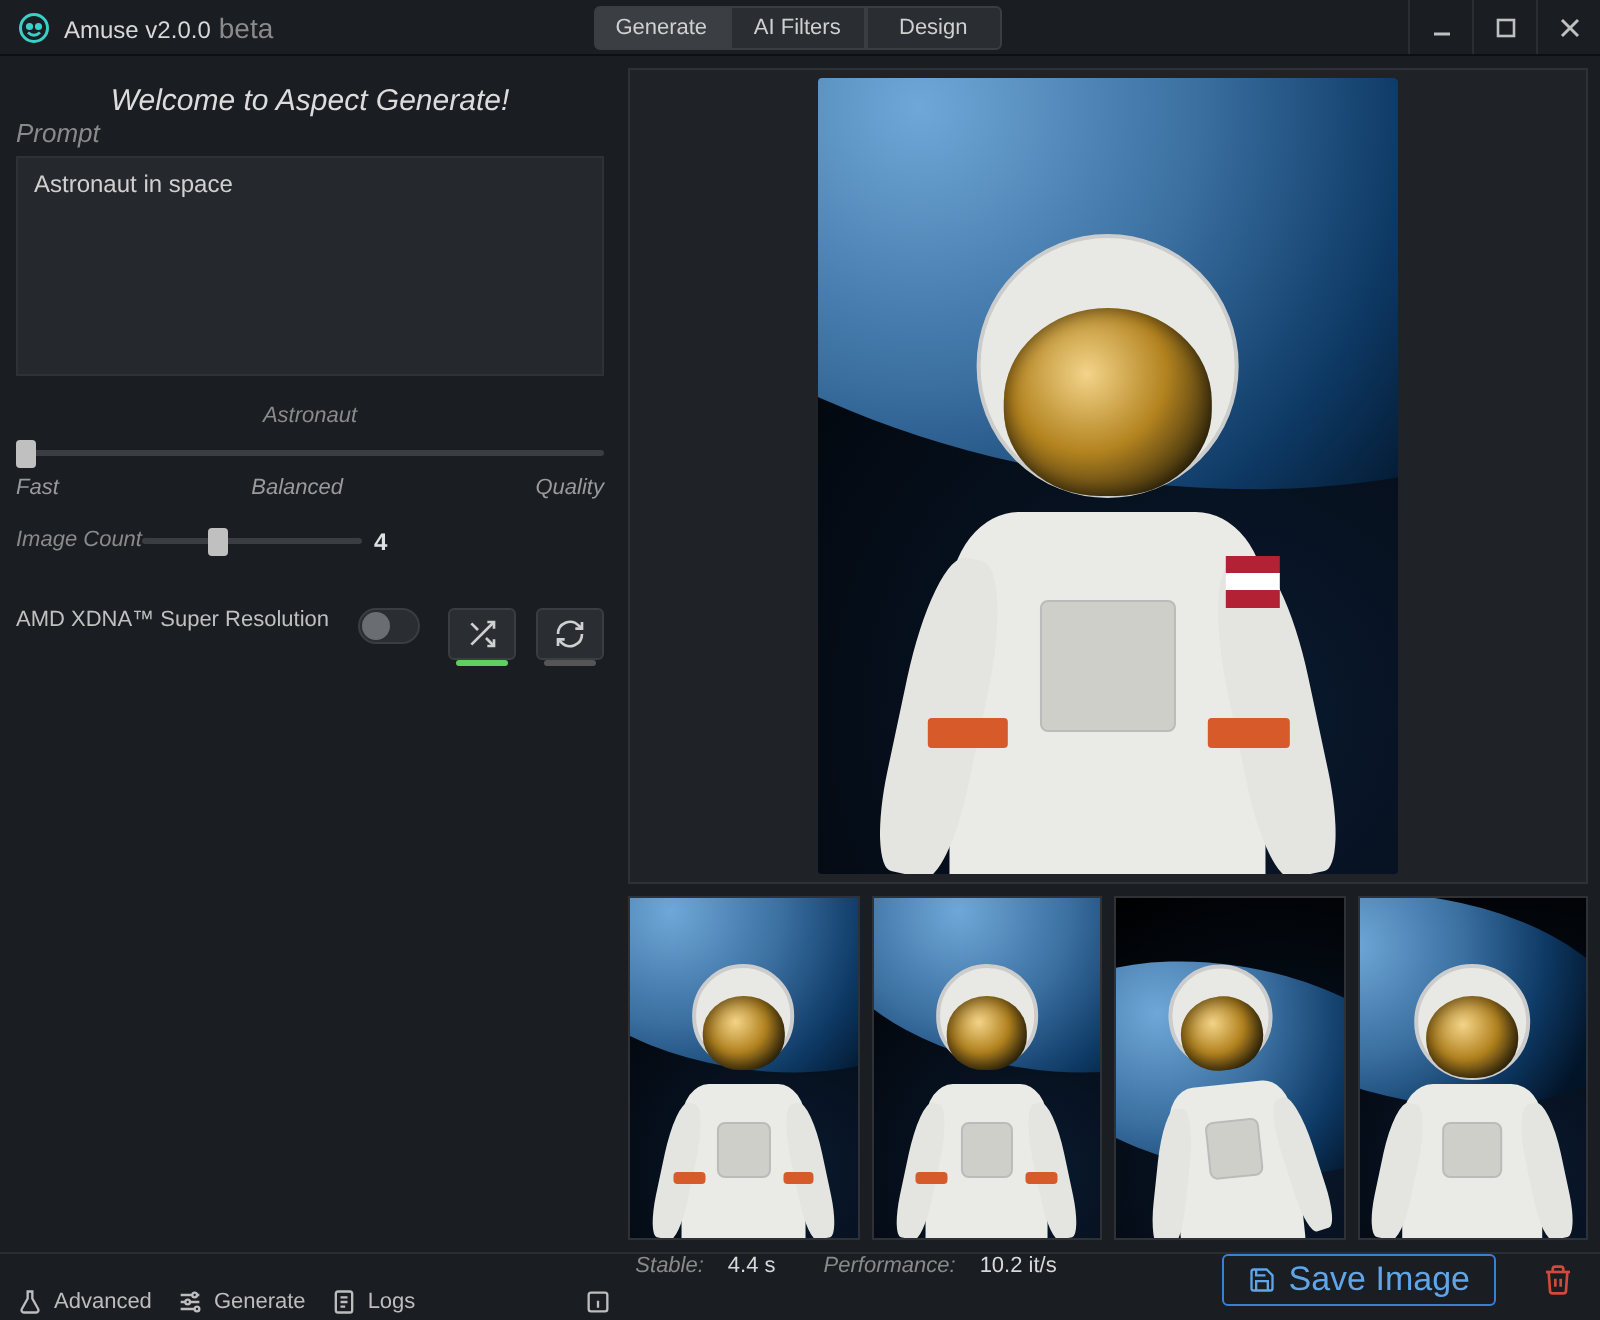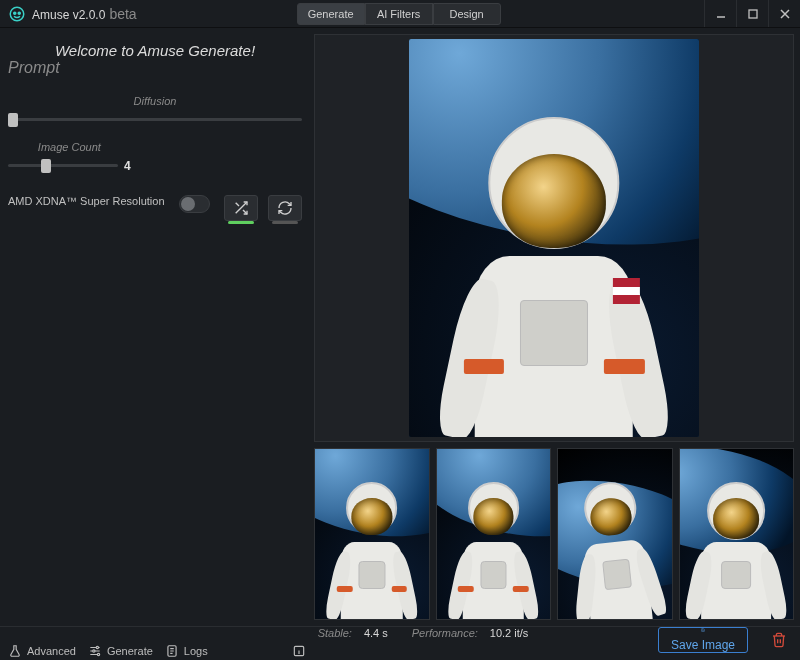--- a/index.html
+++ b/index.html
@@ -42,36 +42,36 @@
 
 
 .main { display:flex; height: 598px; }
 .sidebar {
   width: 310px; height:100%;
   padding: 10px 8px 8px 8px;
   display:flex; flex-direction:column;
 }
 .welcome-title { font-size: 15px; font-style: italic; color:#dcdcdc; text-align:center; margin-top:4px; }
 .welcome-sub { font-size: 11px; font-style: italic; color:#9a9a9a; text-align:center; margin-top:2px; margin-bottom:14px; }
-.label { font-size: 16px; font-style: italic; color:#8a8a8a; margin-bottom:4px; }
+.label { font-size: 13px; font-style: italic; color:#8a8a8a; margin-bottom:4px; }
 .prompt-box {
   width: 100%; height: 110px;
   background: #25282c; border: 1px solid #2e3135;
   color: #d0d0d0; font-size: 12px; padding: 6px 8px;
   resize: none; font-family: inherit;
 }
 .section-label { font-size: 11px; font-style: italic; color:#8a8a8a; text-align:center; margin:14px 0 6px; }
 
 .slider-row { position:relative; height: 14px; }
 .slider-track { height:3px; background:#3a3d41; border-radius:2px; position:absolute; left:0; right:0; top:5px;}
 .slider-thumb { width:10px; height:14px; background:#c0c0c0; border-radius:2px; position:absolute; top:0; cursor:pointer;}
 .slider-labels { display:flex; justify-content:space-between; font-size:11px; font-style:italic; color:#9a9a9a; margin-top:4px; }
 
 .control-row { display:flex; align-items:center; margin-top:14px; gap:10px; }
-.col { display:flex; flex-direction:column; align-items:center; }
+.col { display:flex; flex-direction:row; align-items:center; }
 .col-label { font-size:11px; font-style:italic; color:#8a8a8a; margin-bottom:6px; }
 .img-count-slider { width:110px; position:relative; height:14px; }
 .img-count-val { font-size:12px; font-weight:bold; color:#e0e0e0; margin-left:6px; }
 
 .aspect-group { display:flex; gap:6px; }
 .aspect-btn {
   width:44px; height:26px;
   background:#2a2d31; border:1px solid #3a3d41; border-radius:3px;
   display:flex; align-items:center; justify-content:center; cursor:pointer;
 }
@@ -166,22 +166,21 @@
   padding:0 8px; border-top:1px solid #2a2d31; background:#1a1d21;
 }
 .status-btn { display:flex; align-items:center; gap:5px; font-size:11px; color:#bdbdbd; cursor:pointer; }
 .status-btn svg { width:14px; height:14px; }
 .info-label { font-size:11px; font-style:italic; color:#8a8a8a; }
 .info-val { font-size:11px; color:#d8d8d8; margin-right:12px; }
 .save-btn {
   margin-left:auto; height:26px; padding:0 12px;
   border:1px solid #3a7fd0; border-radius:3px; color:#5fa5ea;
   display:flex; align-items:center; gap:6px; cursor:pointer; background:transparent;
-  font-size:12px;
-  flex-direction:column;
+  font-size:17px;
 }
 .trash-btn { width:26px; height:26px; display:flex; align-items:center; justify-content:center; color:#d24a3a; cursor:pointer; margin-left:6px;}
 </style>
 </head>
 <body>
 
 <div class="titlebar">
   <div class="logo">
     <svg viewBox="0 0 24 24" fill="none" stroke="#3ad0c7" stroke-width="2">
         <circle cx="12" cy="12" r="9"></circle>
@@ -213,28 +212,34 @@
     <div class="win-btn">
         <svg viewBox="0 0 12 12">
           <path d="M2 2l8 8M10 2l-8 8" stroke="#c0c0c0" stroke-width="1.5"></path>
         </svg>
       </div>
   </div>
 </div>
 
 <div class="main">
   <div class="sidebar">
-    <div class="welcome-title">Welcome to Amuse Generate!</div>
+    <div class="welcome-title">Welcome to Aspect Generate!</div>
 
     <div class="label">Prompt</div>
-
-    <div class="section-label">Diffusion</div>
+    <textarea class="prompt-box" style="">Astronaut in space</textarea>
+
+    <div class="section-label">Astronaut</div>
     <div class="slider-row">
       <div class="slider-track"></div>
       <div class="slider-thumb" style="left:0;"></div>
+    </div>
+    <div class="slider-labels">
+      <span>Fast</span>
+      <span>Balanced</span>
+      <span>Quality</span>
     </div>
 
     <div class="control-row">
       <div class="col" style="align-items:flex-start;">
         <div class="col-label" style="align-self:center;">Image Count</div>
         <div style="display:flex; align-items:center;">
           <div class="img-count-slider">
             <div class="slider-track"></div>
             <div class="slider-thumb" style="left:33px;"></div>
           </div>

